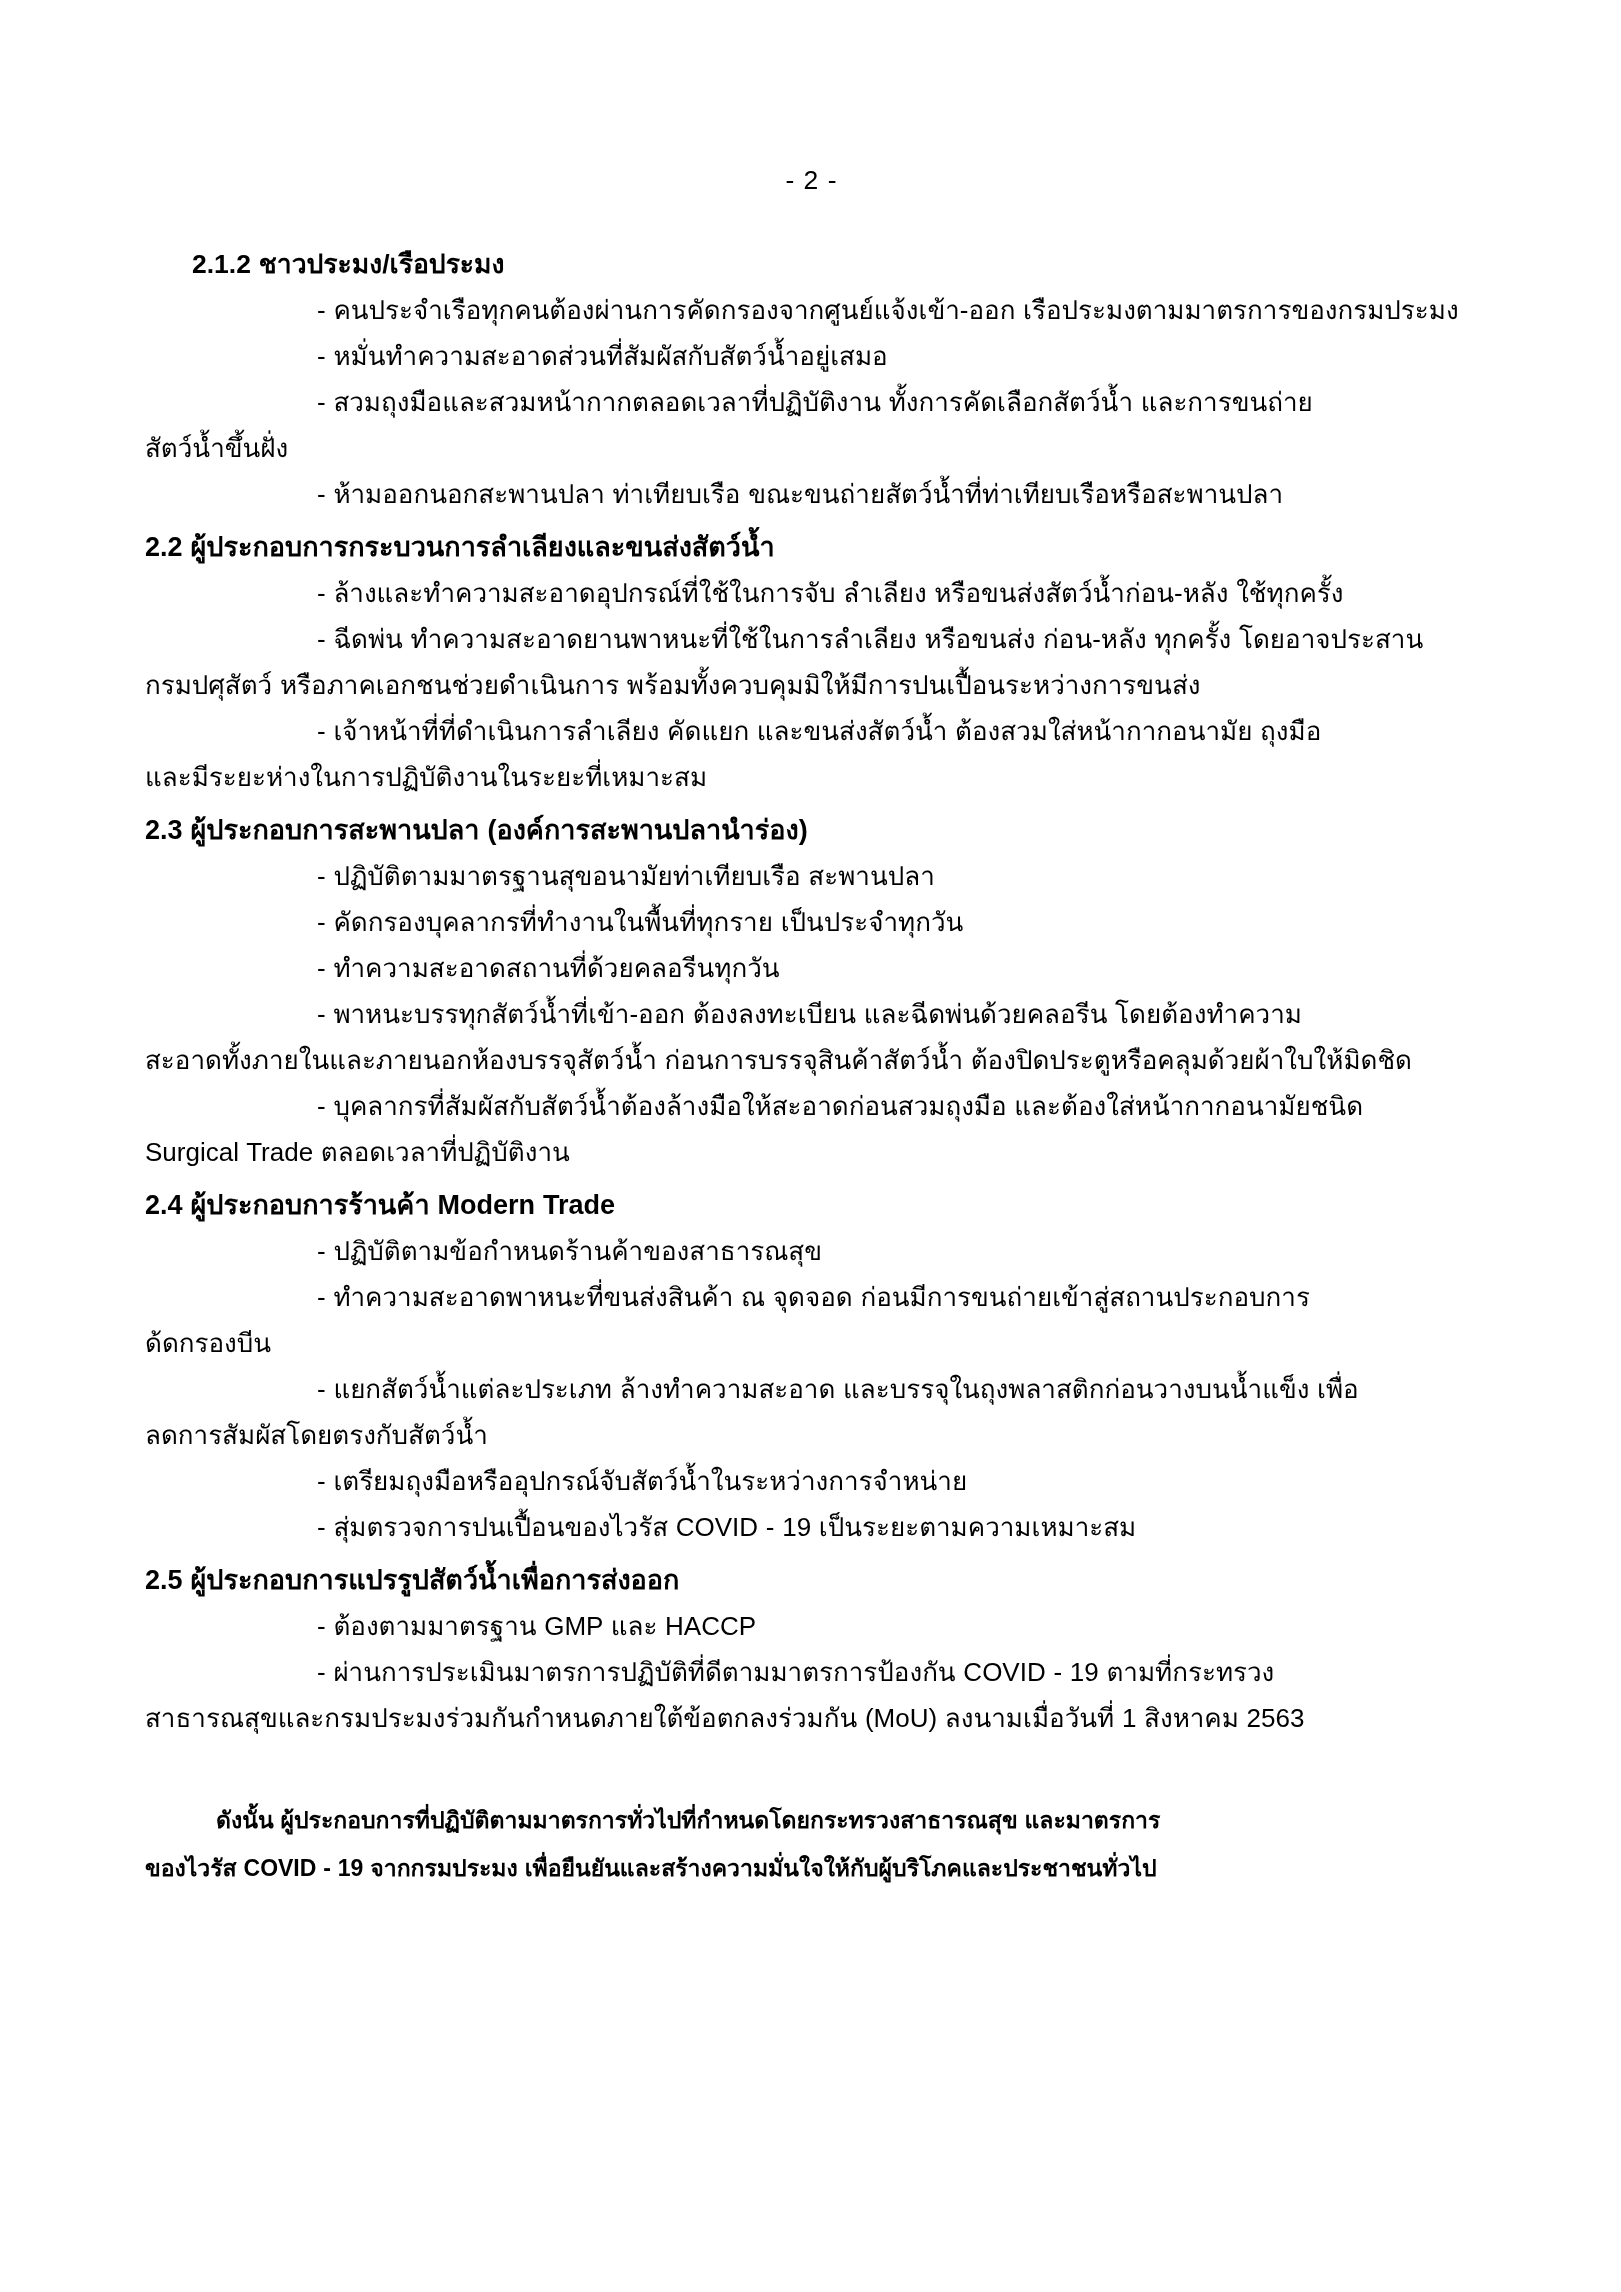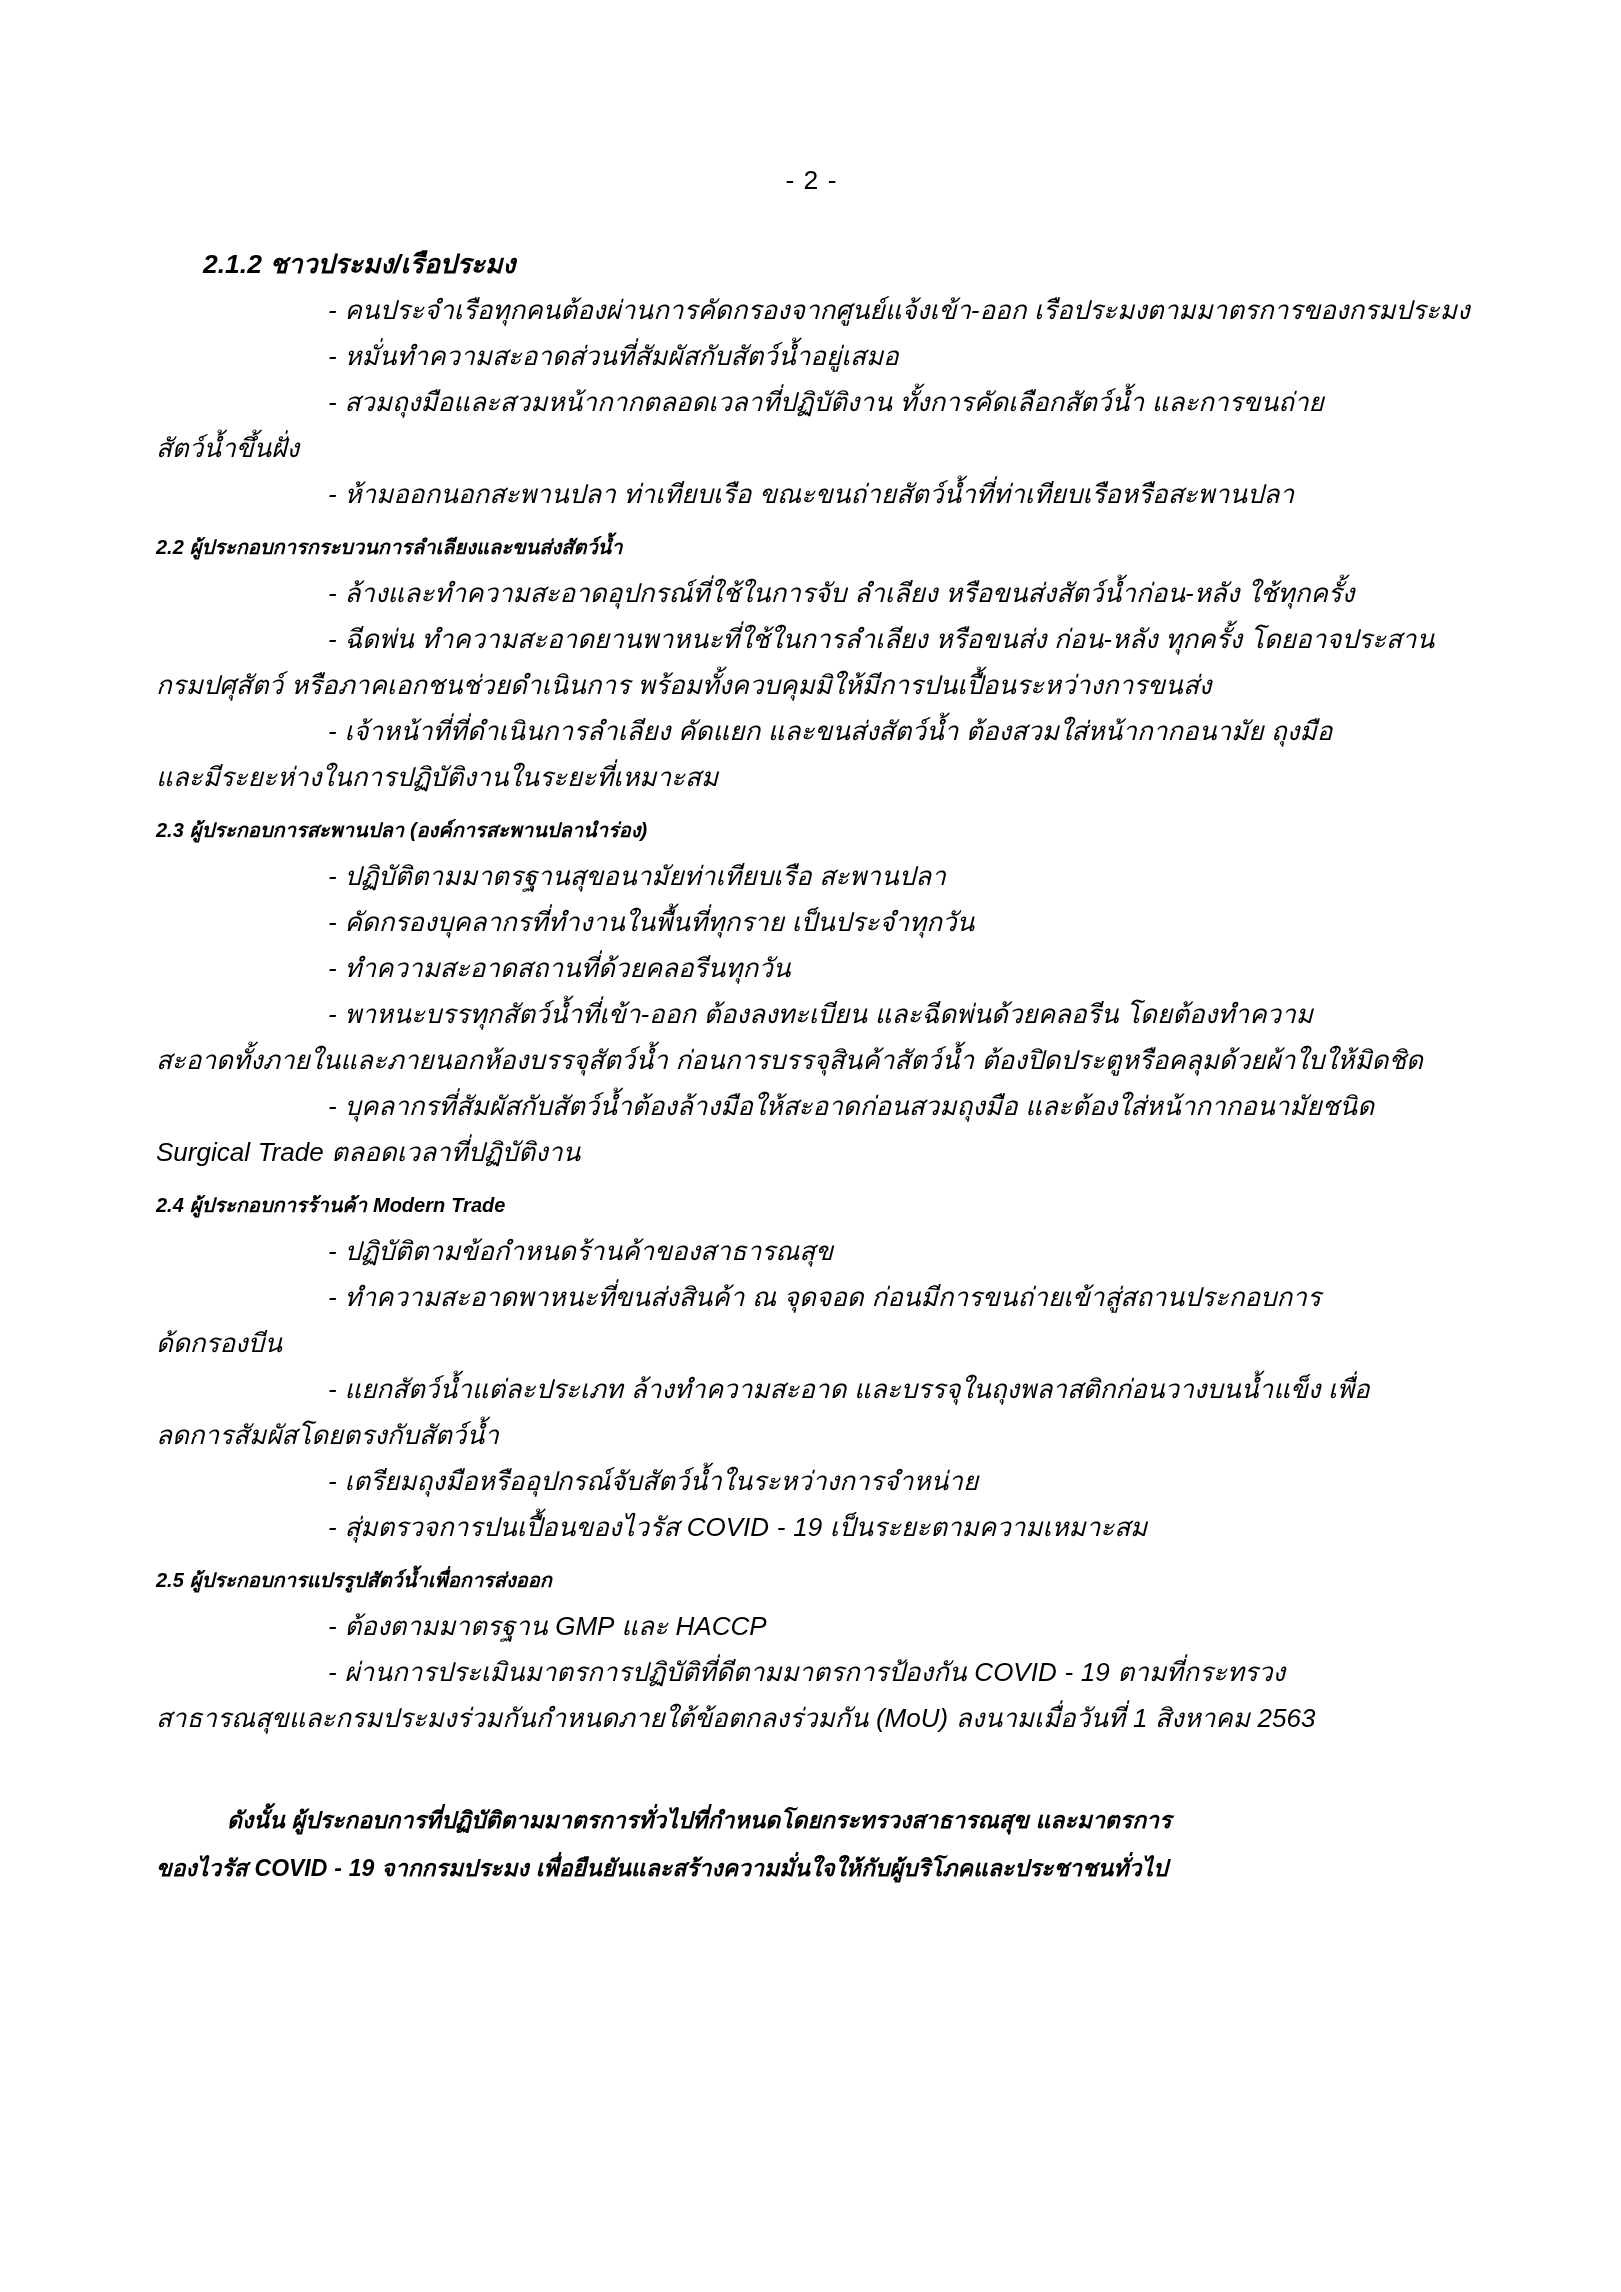--- a/index.html
+++ b/index.html
@@ -31,35 +31,34 @@
     top: 165px;
     left: 0;
     width: 1333px;
     text-align: center;
     font-size: 26.5px;
     letter-spacing: 1px;
   }
   .body-block {
     position: absolute;
     top: 241px;
-    left: 11px;
+    left: 0;
     width: 1333px;
-    font-style: italic;
   }
   p {
     margin: 0;
     font-size: 26px;
     line-height: 46px;
     text-align: justify;
     text-justify: inter-word;
     word-spacing: 0.5px;
   }
   .heading {
     font-weight: bold;
-    font-size: 20px;
+    font-size: 27px;
     line-height: 46px;
     margin-top: 6.9px;
     text-align: left;
   }
   .heading-sub {
     font-weight: bold;
     font-size: 26.5px;
     line-height: 46px;
     text-indent: 47px;
     text-align: left;

